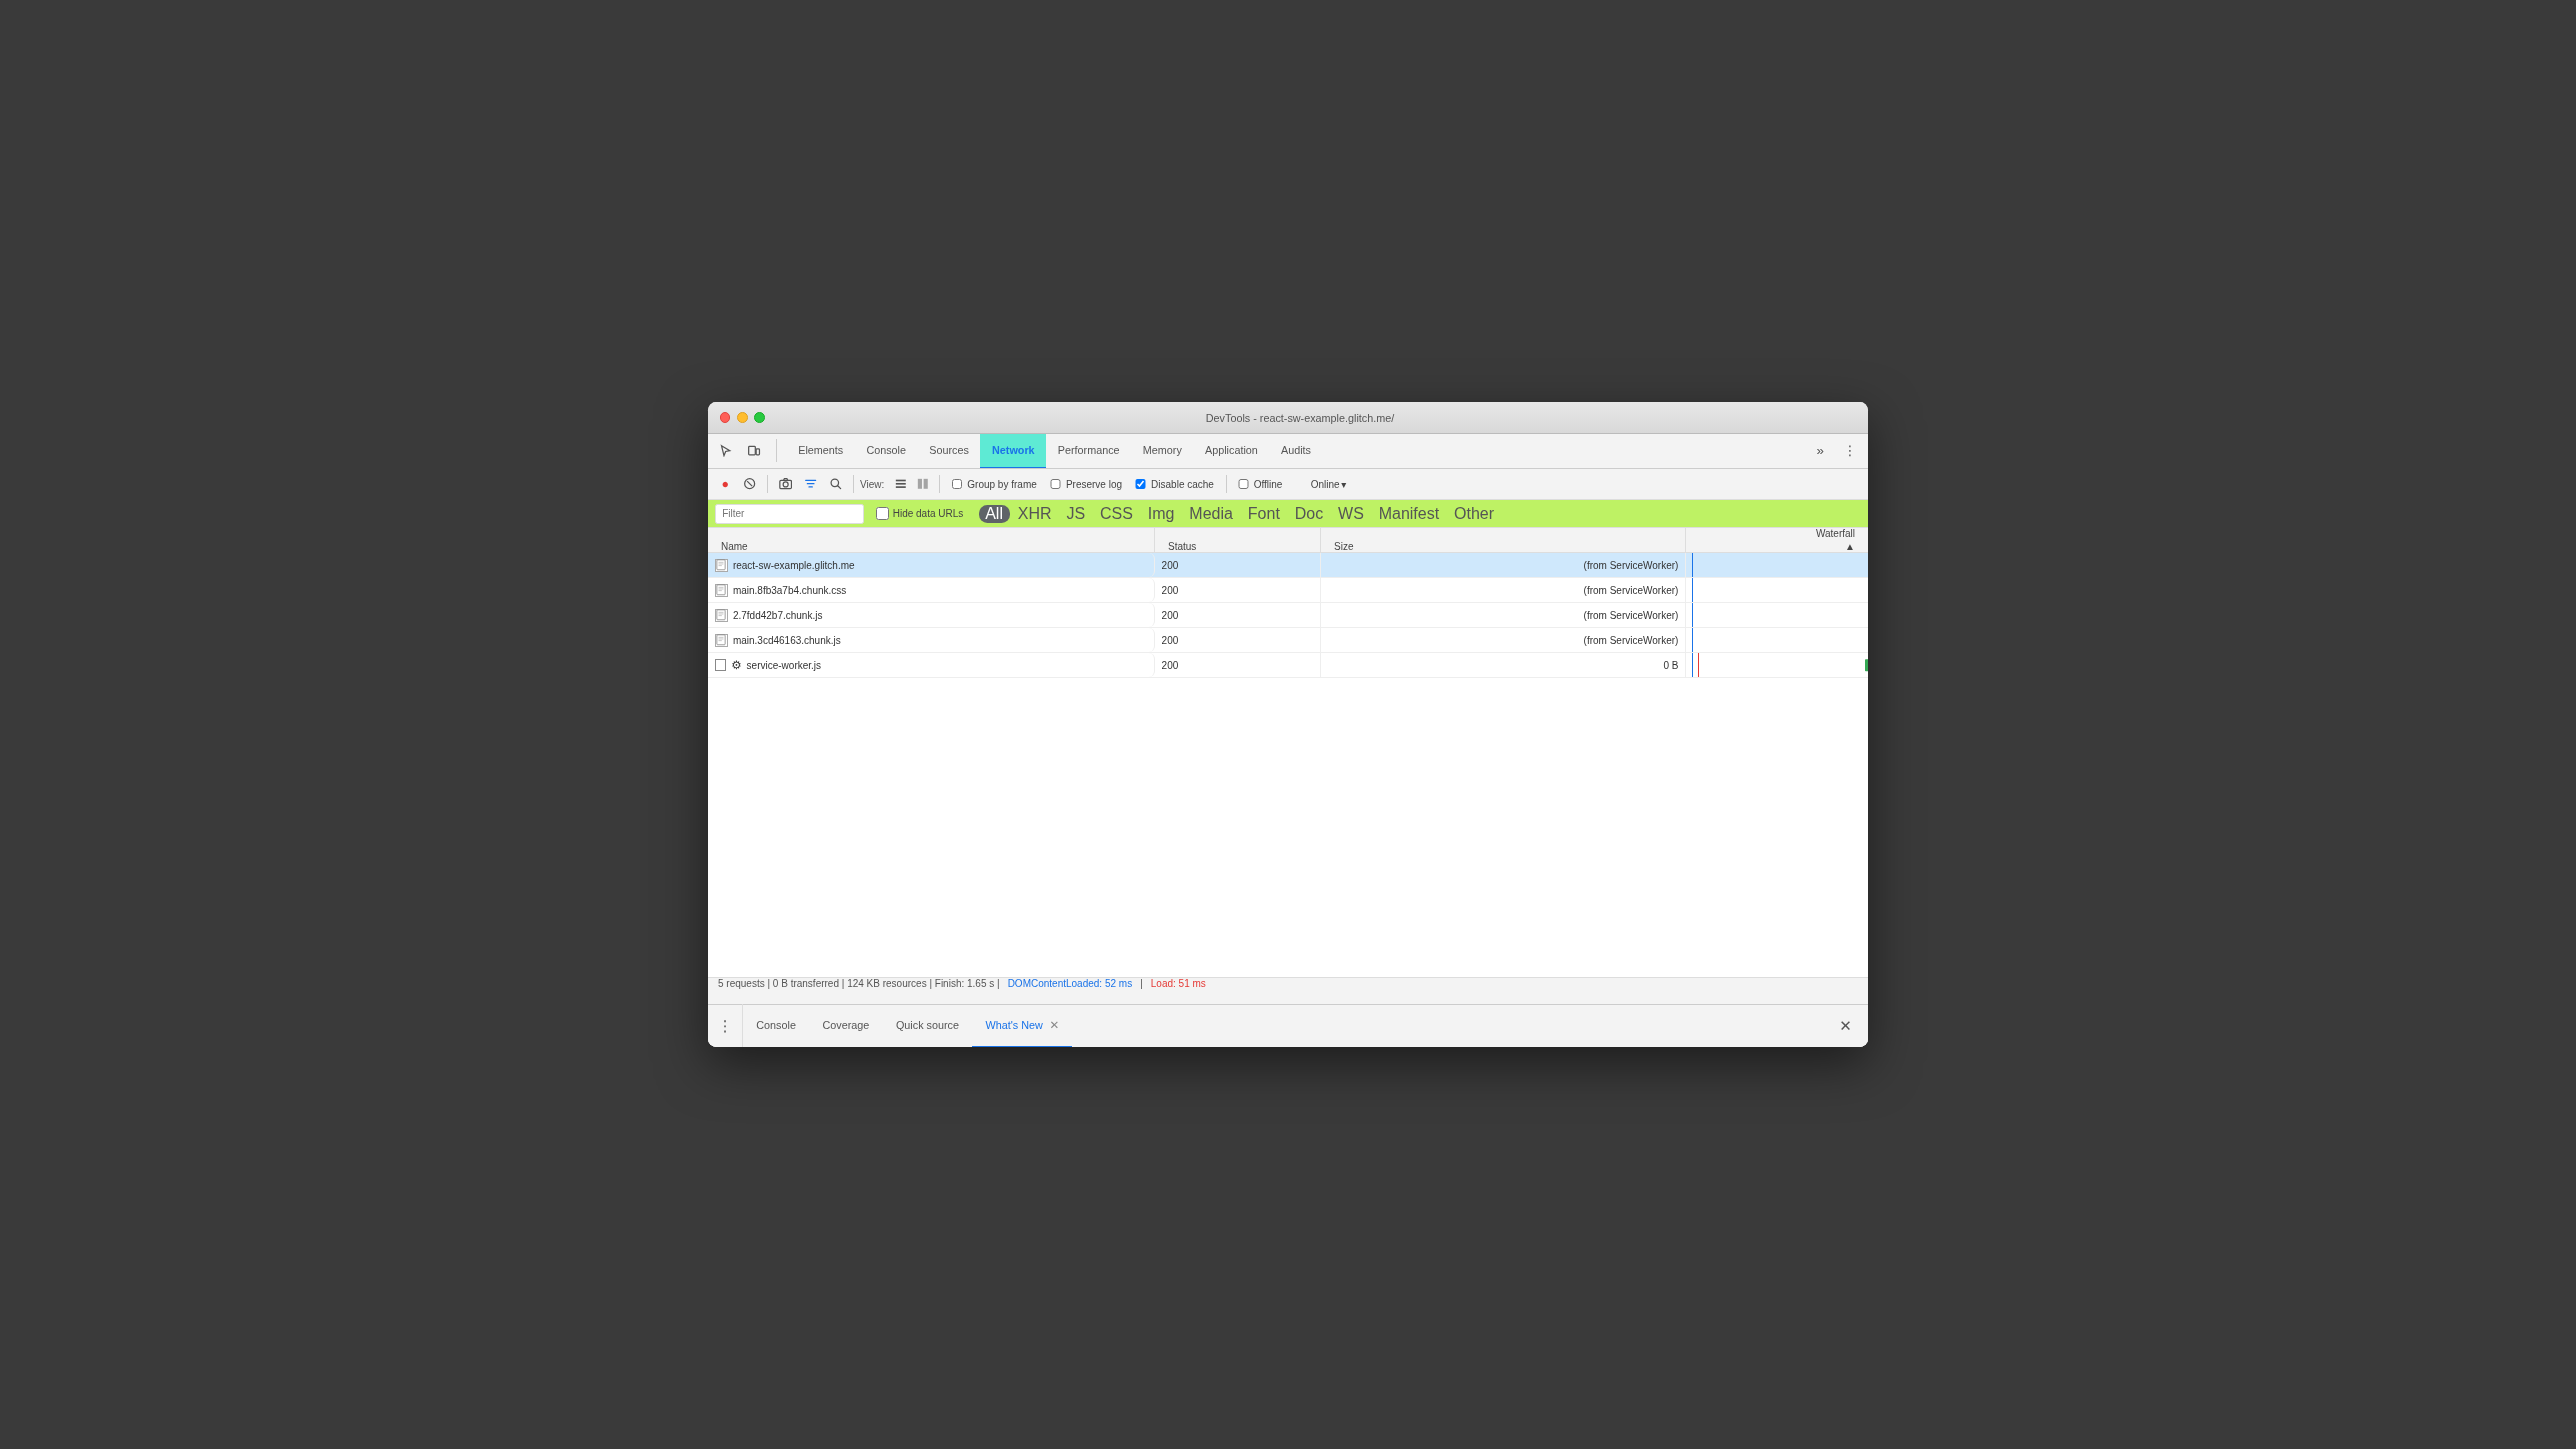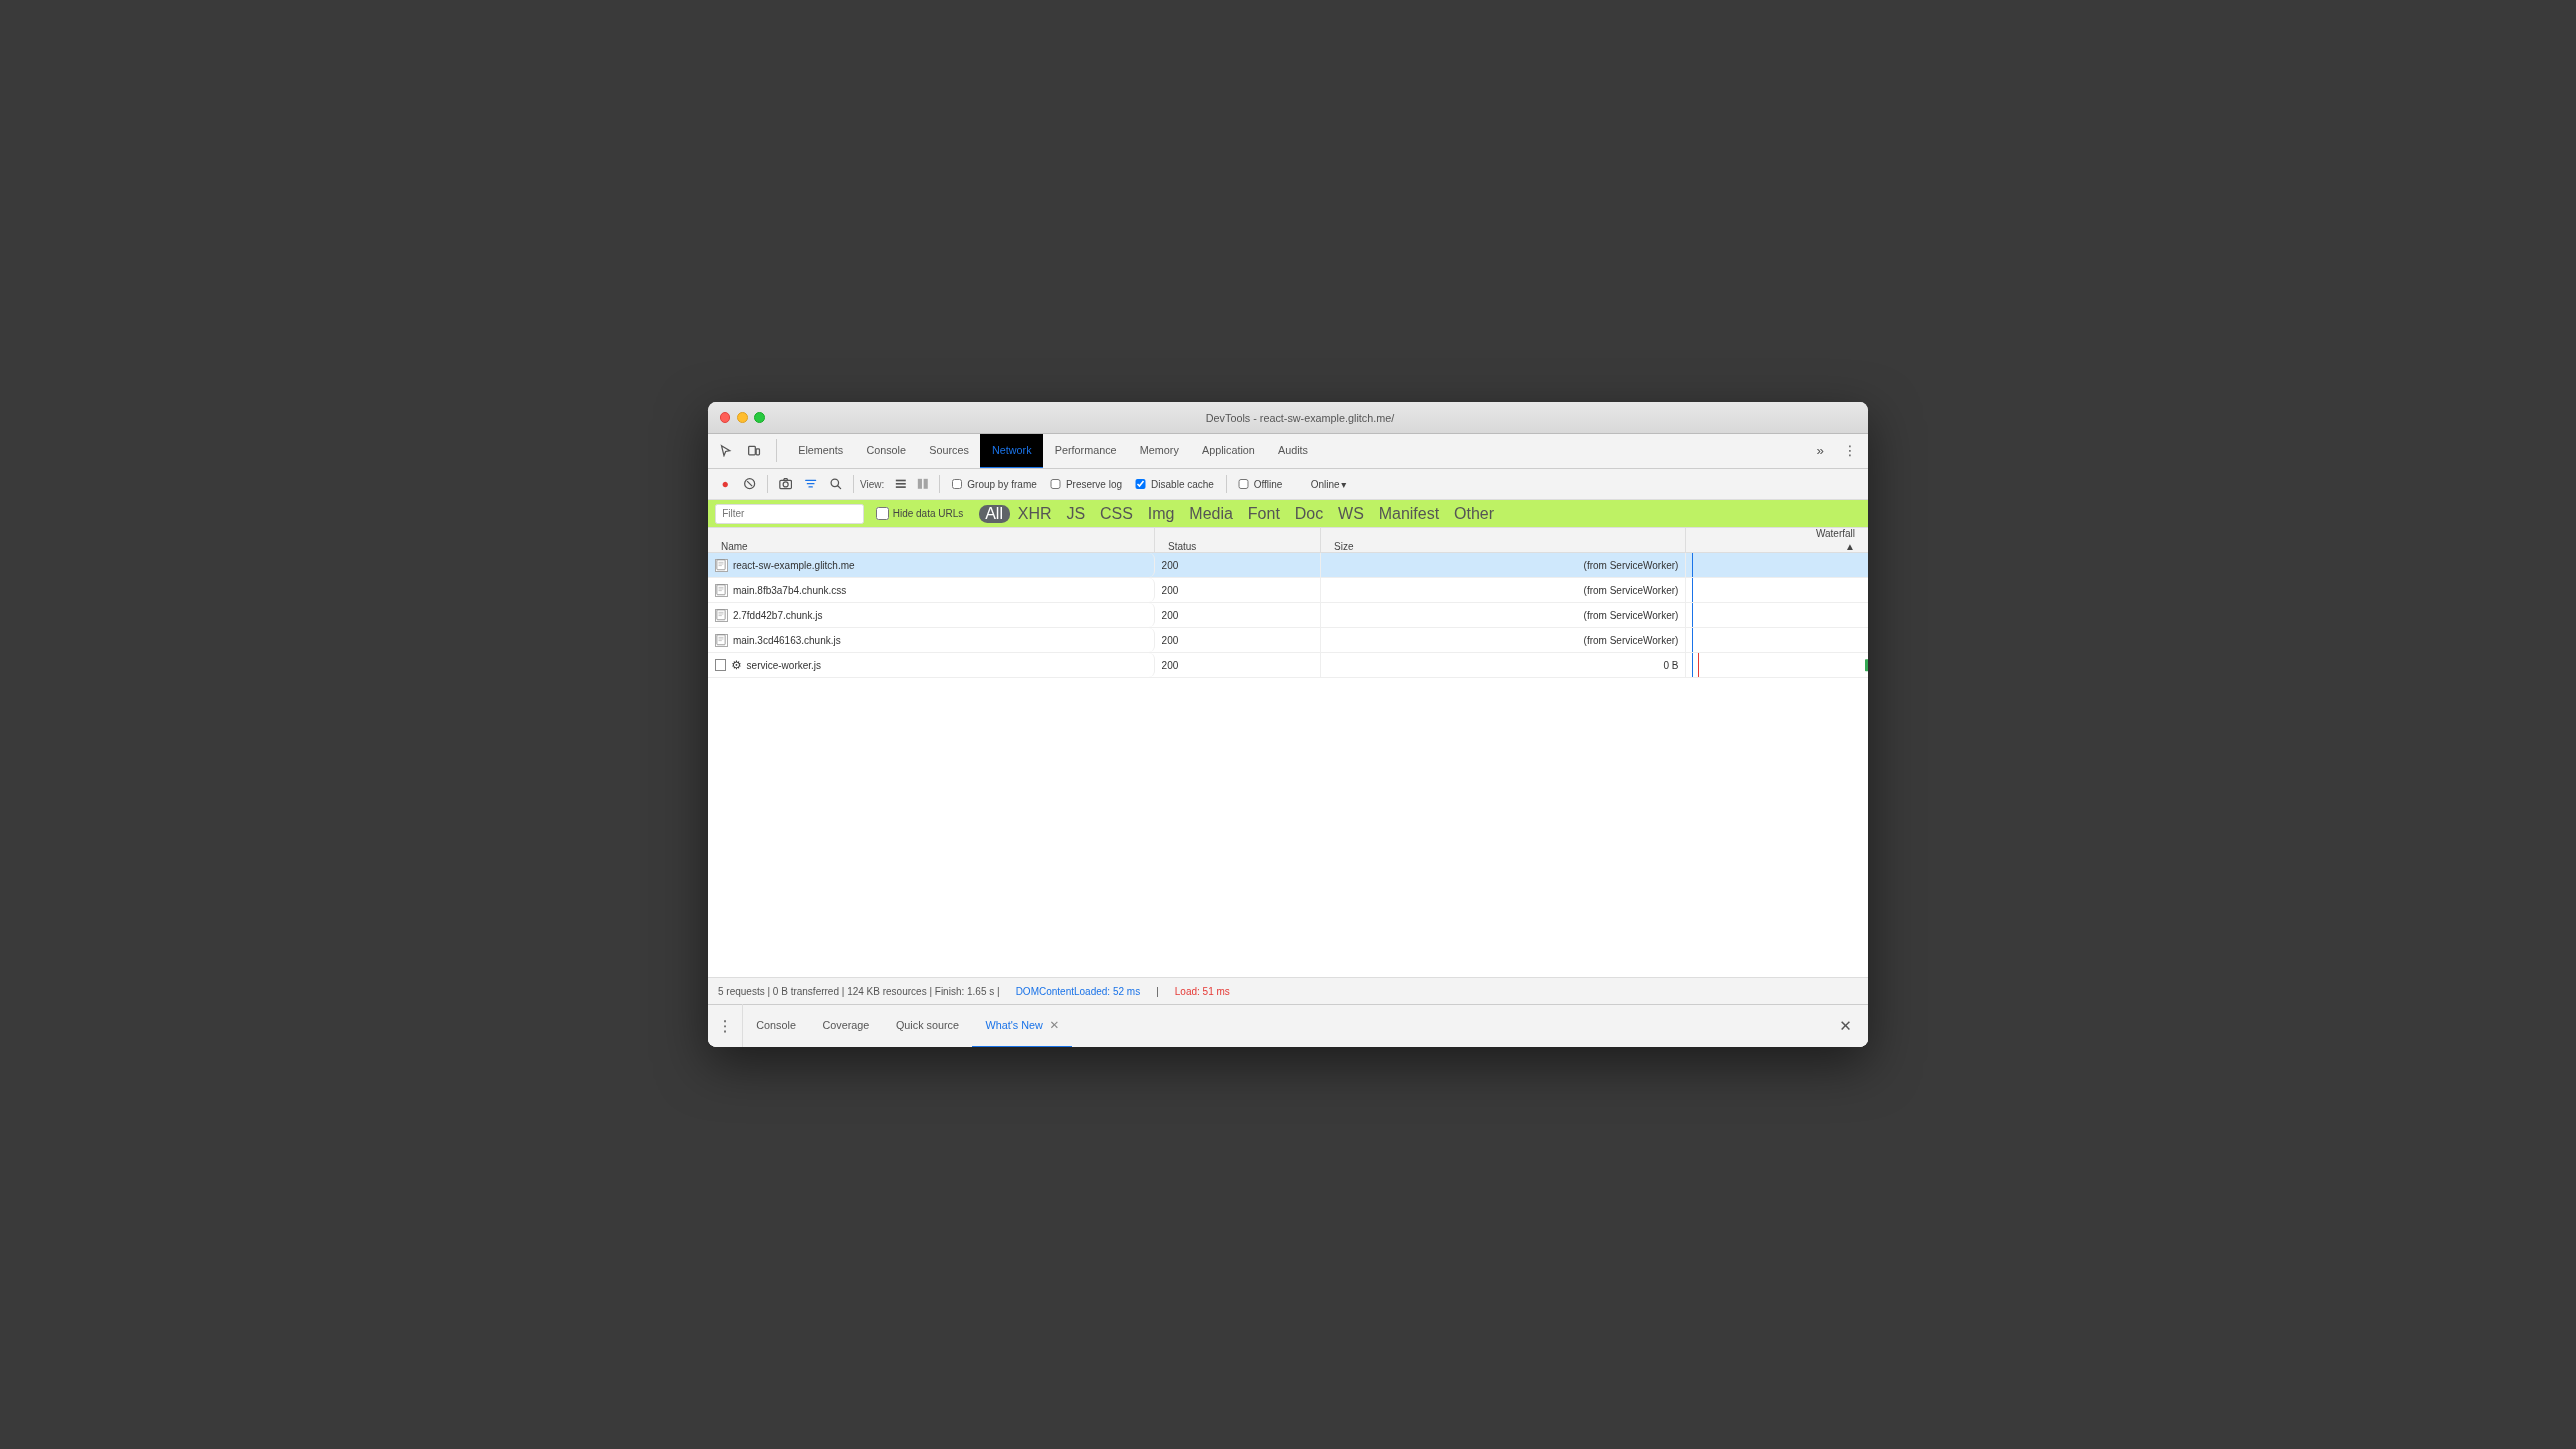--- a/index.html
+++ b/index.html
@@ -90,21 +90,22 @@
       align-items: center;
       font-size: 10.8px;
       color: #555;
       cursor: pointer;
       border-bottom: 1.7px solid transparent;
       white-space: nowrap;
     }
     .tab-item.active {
       color: #1a73e8;
       border-bottom: 1.7px solid #1a73e8;
-      background: #000000;
+      background: #5eead4;
+      font-weight: bold;
     }
     .tab-more {
       margin-left: auto;
       display: flex;
       align-items: center;
       gap: 6.6px;
     }
     
     .toolbar {
       display: flex;
@@ -314,25 +315,25 @@
       display: flex;
       align-items: center;
       position: relative;
     }
     
     .status-bar {
       background: #f3f3f3;
       border-top: 0.8px solid #ddd;
       height: 26.5px;
       display: flex;
-      align-items: center;
+      align-items: flex-start;
       padding: 0 10px;
       font-size: 10px;
       color: #555;
-      gap: 16px;
+      gap: 8px;
     }
     .status-link { color: #1a73e8; }
     .status-link.red { color: #e53935; }
     
     .bottom-drawer {
       background: #f3f3f3;
       border-top: 1.7px solid #ccc;
       height: 43px;
       display: flex;
       align-items: center;

